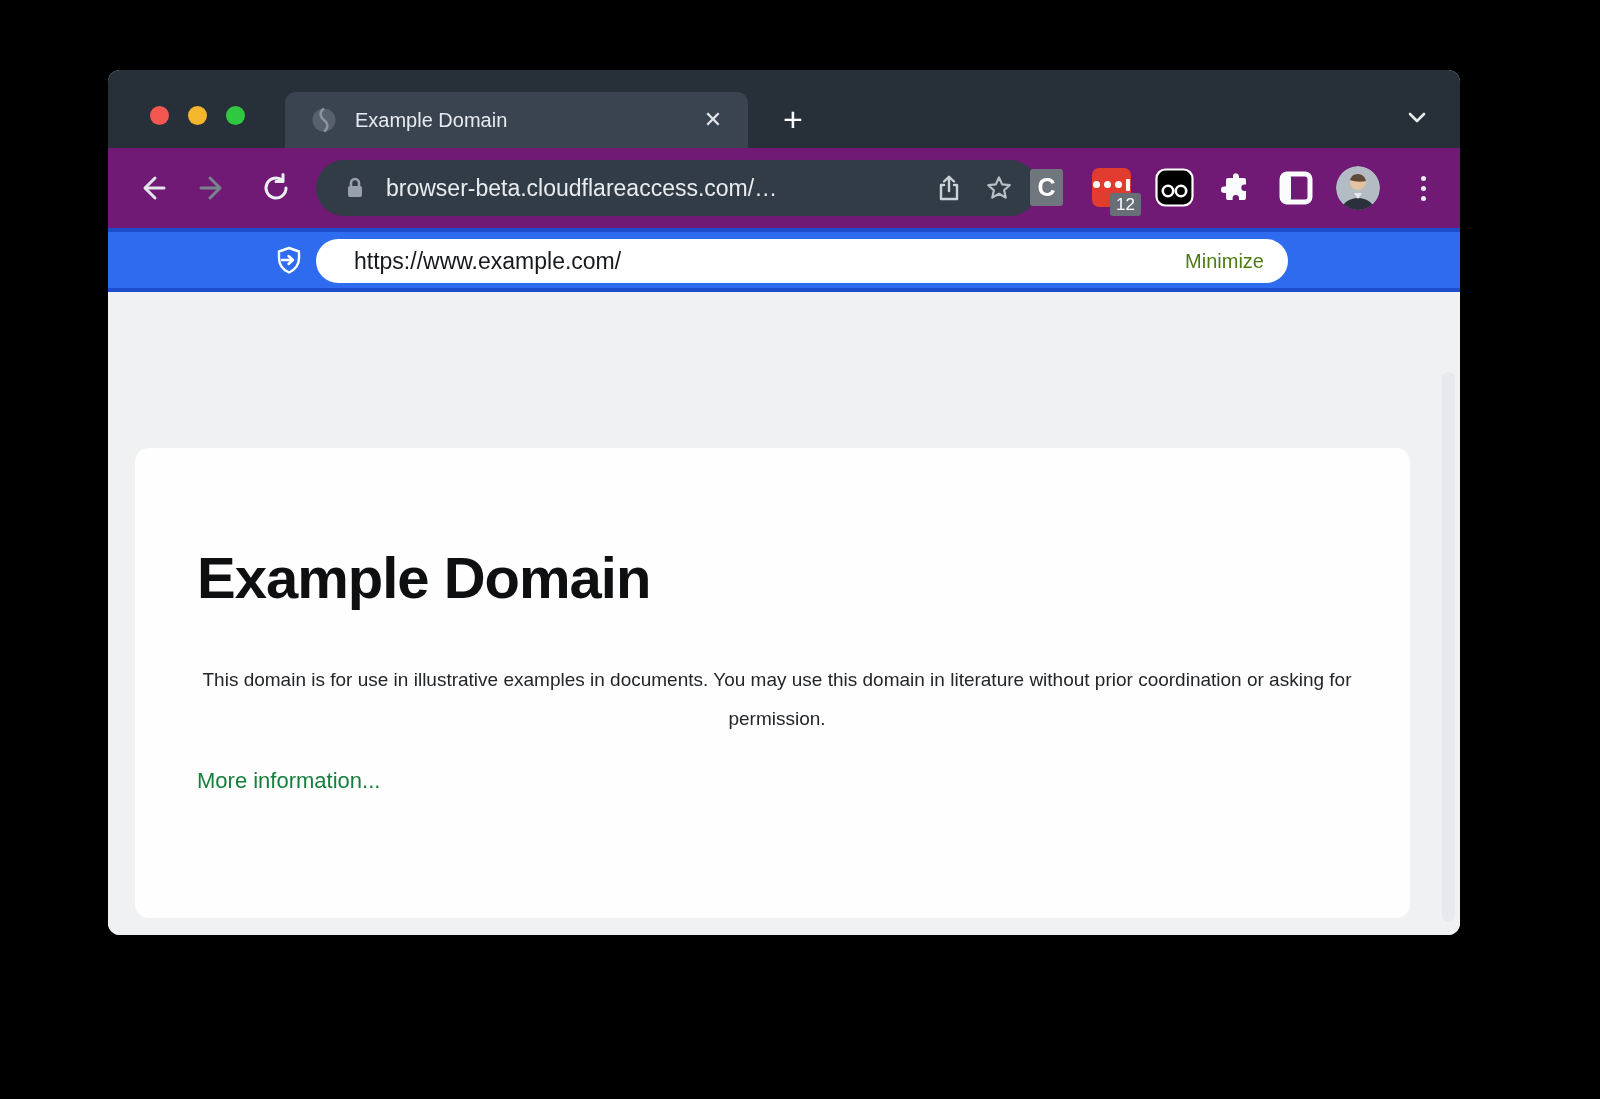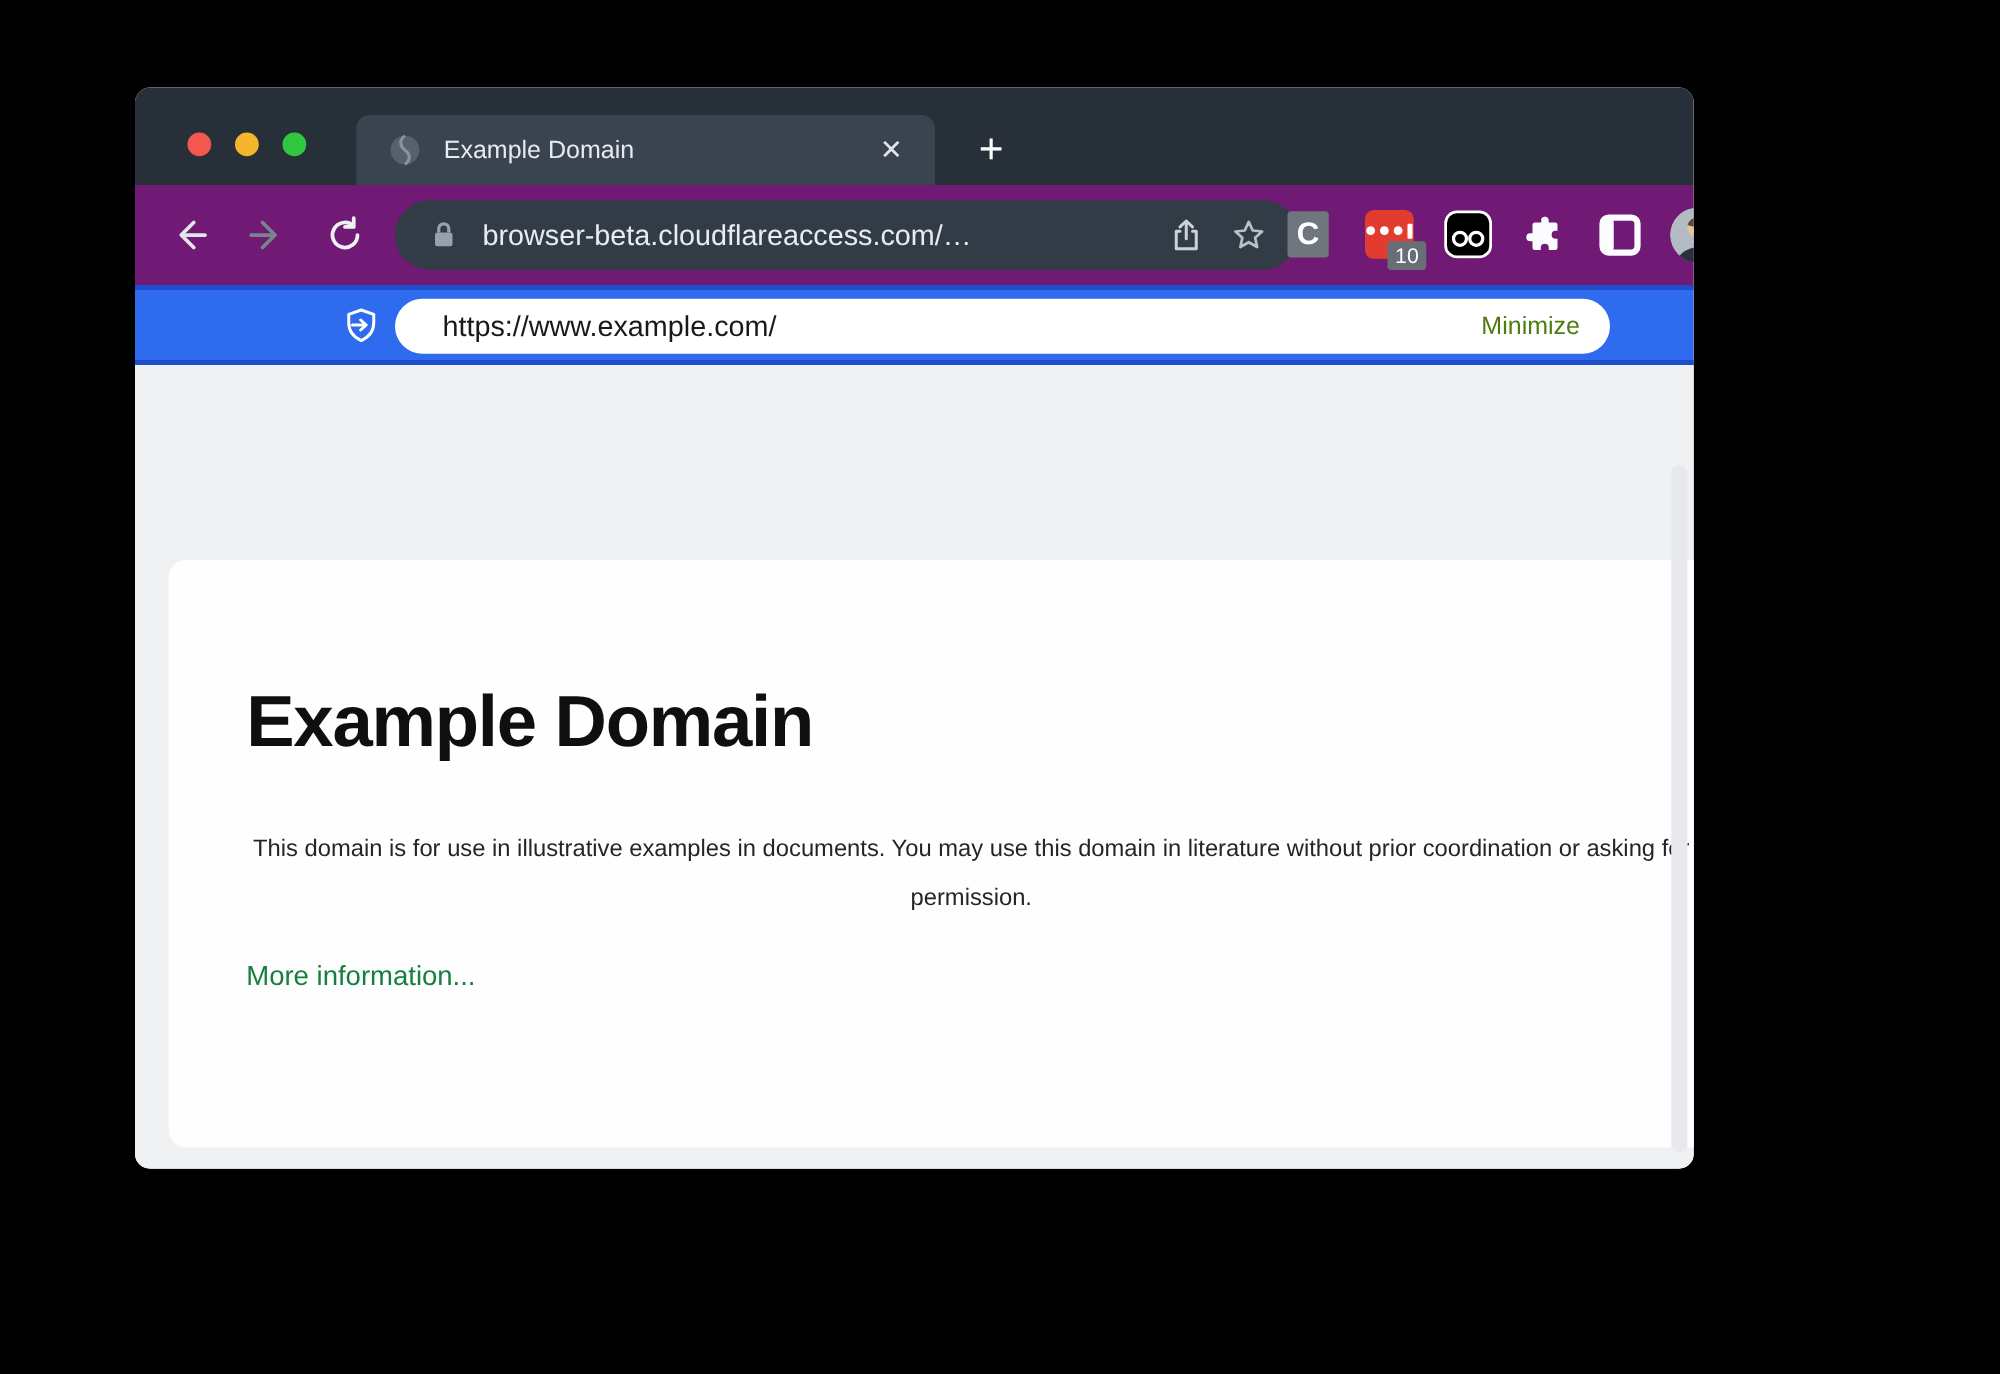--- a/index.html
+++ b/index.html
@@ -1,18 +1,18 @@
 <!DOCTYPE html>
 <html><head>
 <meta charset="utf-8">
 <style>
   * { margin:0; padding:0; box-sizing:border-box; }
   html,body { width:1600px; height:1099px; background:#000; font-family:"Liberation Sans", sans-serif; overflow:hidden; }
 
-  .window { position:absolute; left:108px; top:70px; width:1247px; height:865px;
+  .window { position:absolute; left:108px; top:70px; width:1352px; height:865px;
             border-radius:12px; overflow:hidden; background:#f0f1f2; }
 
   
   .tabstrip { position:absolute; left:0; top:0; width:100%; height:78px; background:#272f39; }
   .traffic { position:absolute; top:36px; width:19px; height:19px; border-radius:50%; }
   .t-red    { left:42px;  background:#f4574f; }
   .t-yellow { left:80px;  background:#f4b62c; }
   .t-green  { left:118px; background:#31c841; }
 
   .tab { position:absolute; left:177px; top:22px; width:463px; height:56px;
@@ -152,21 +152,21 @@
 
     <div class="ext ext-c">C</div>
 
     <div class="ext ext-red">
       <span class="red-dots">
           <i></i>
           <i></i>
           <i></i>
           <b></b>
         </span>
-      <span class="ext-badge">10</span>
+      <span class="ext-badge">12</span>
     </div>
 
     <div class="ext ext-black">
       <svg width="39" height="39" viewBox="0 0 39 39">
           <rect x="1.5" y="1.5" width="36" height="36" rx="9" fill="#000" stroke="#fff" stroke-width="2.2"></rect>
           <circle cx="13" cy="23" r="5.2" fill="none" stroke="#fff" stroke-width="2.6"></circle>
           <circle cx="26" cy="23" r="5.2" fill="none" stroke="#fff" stroke-width="2.6"></circle>
         </svg>
     </div>
 

